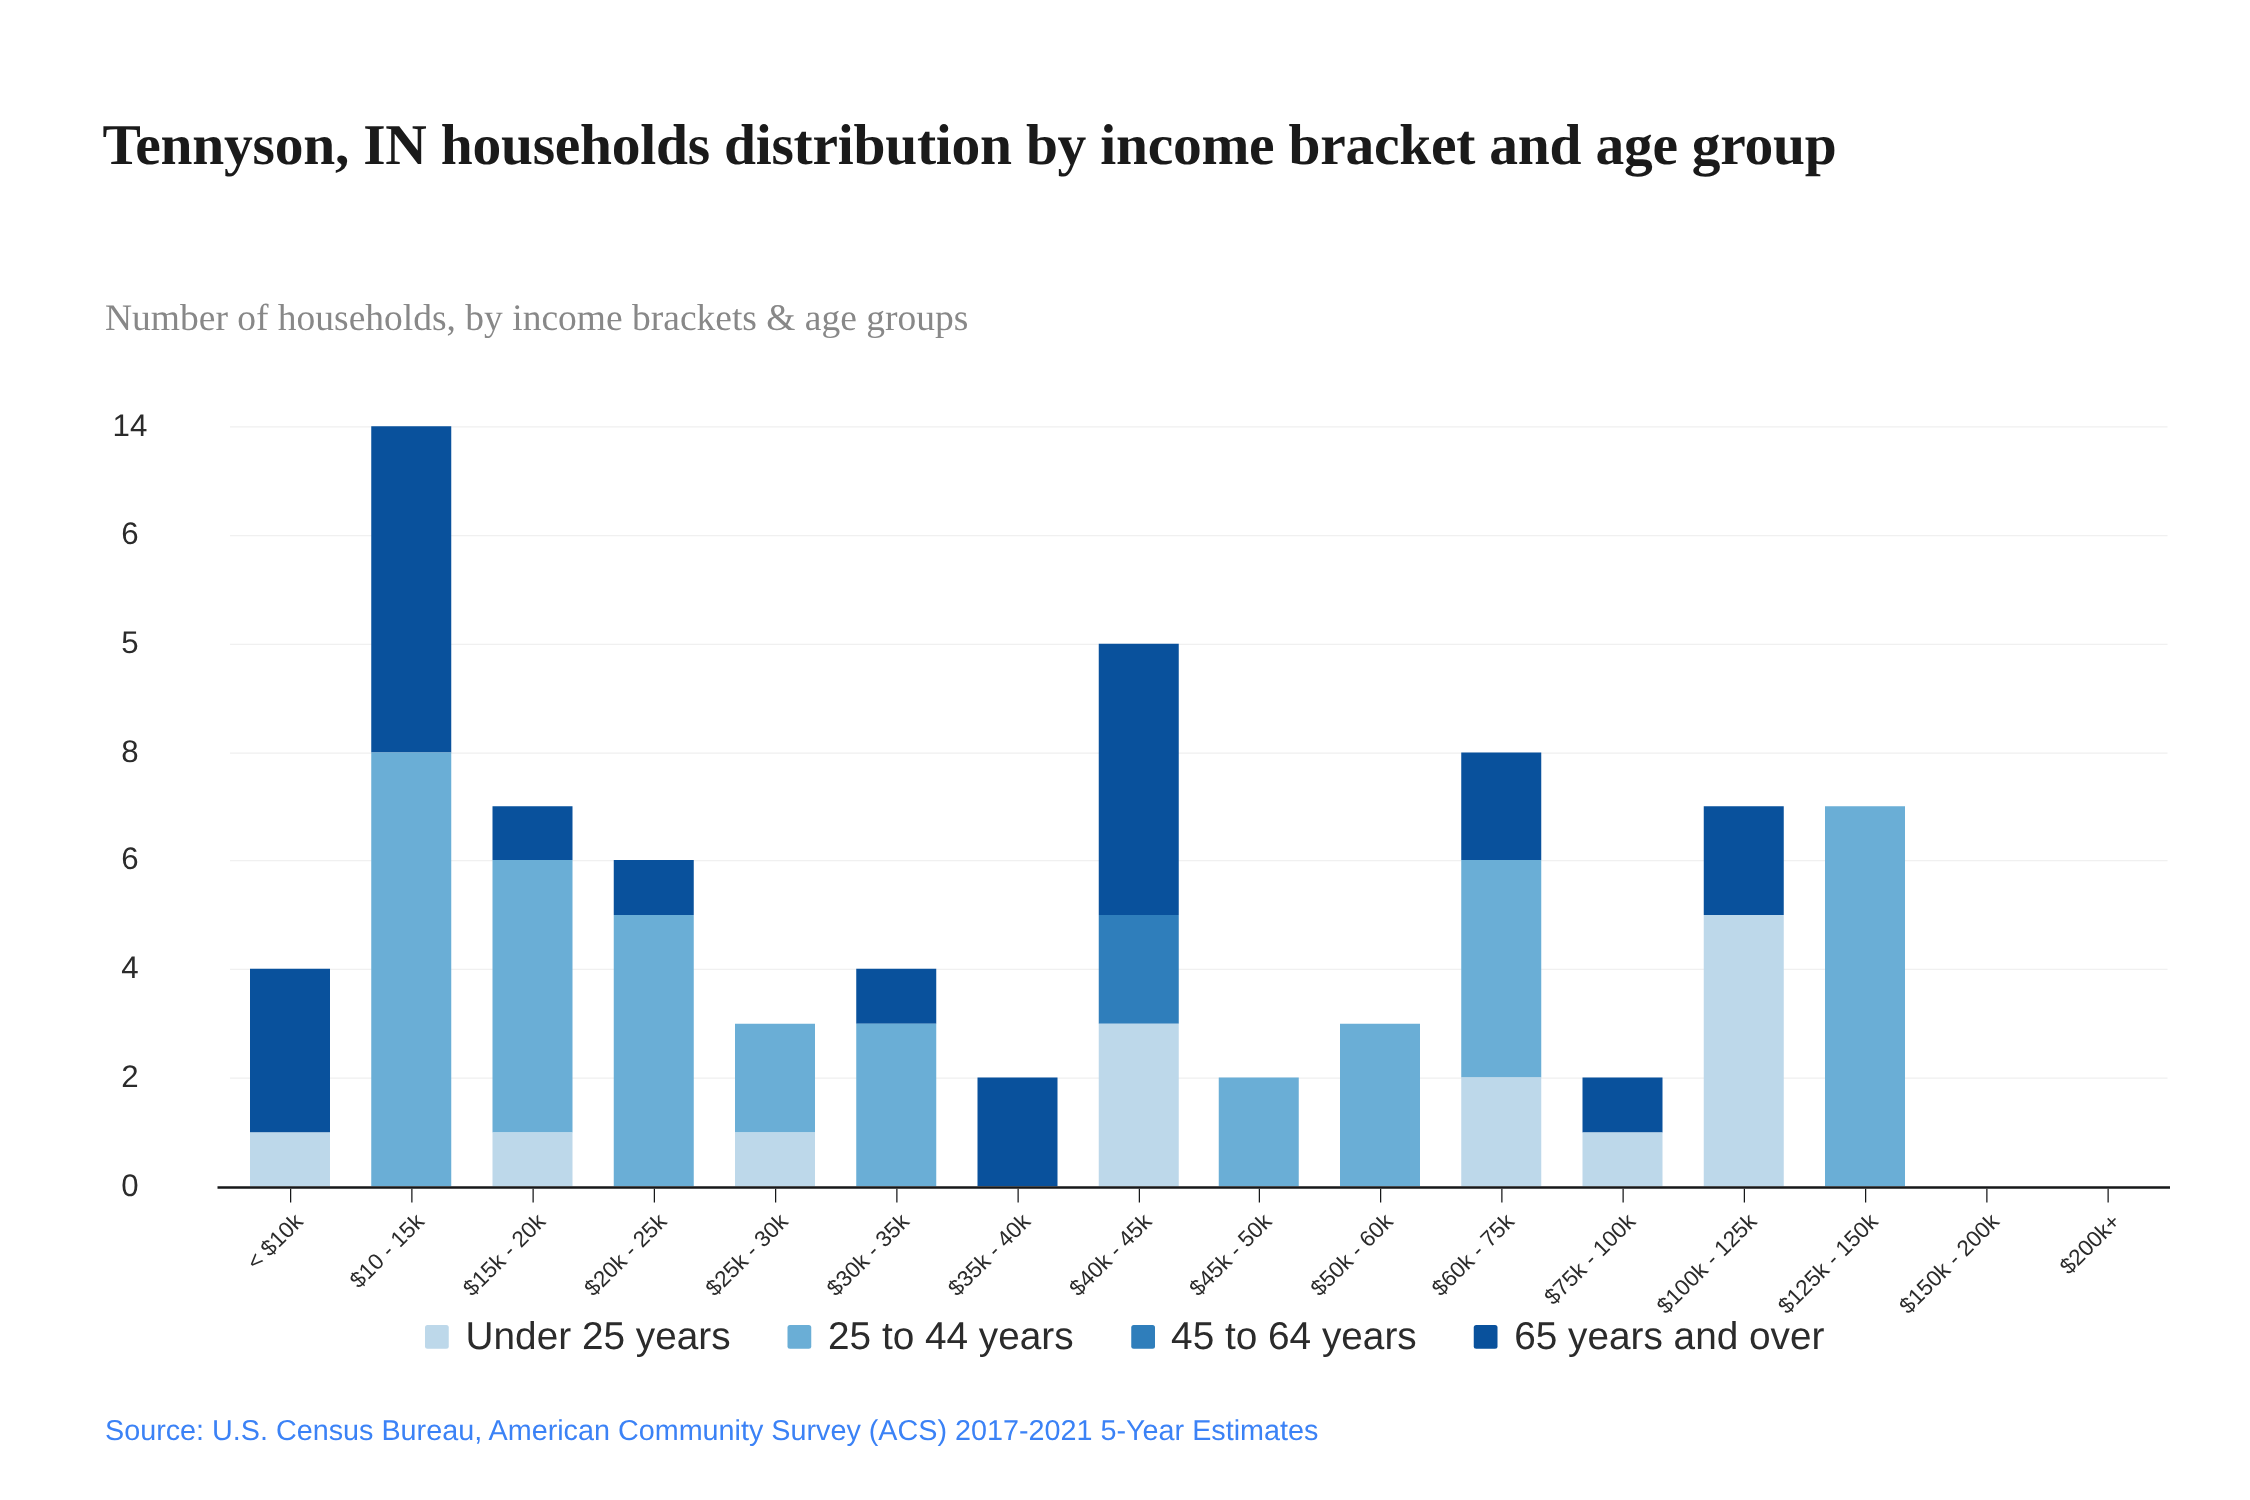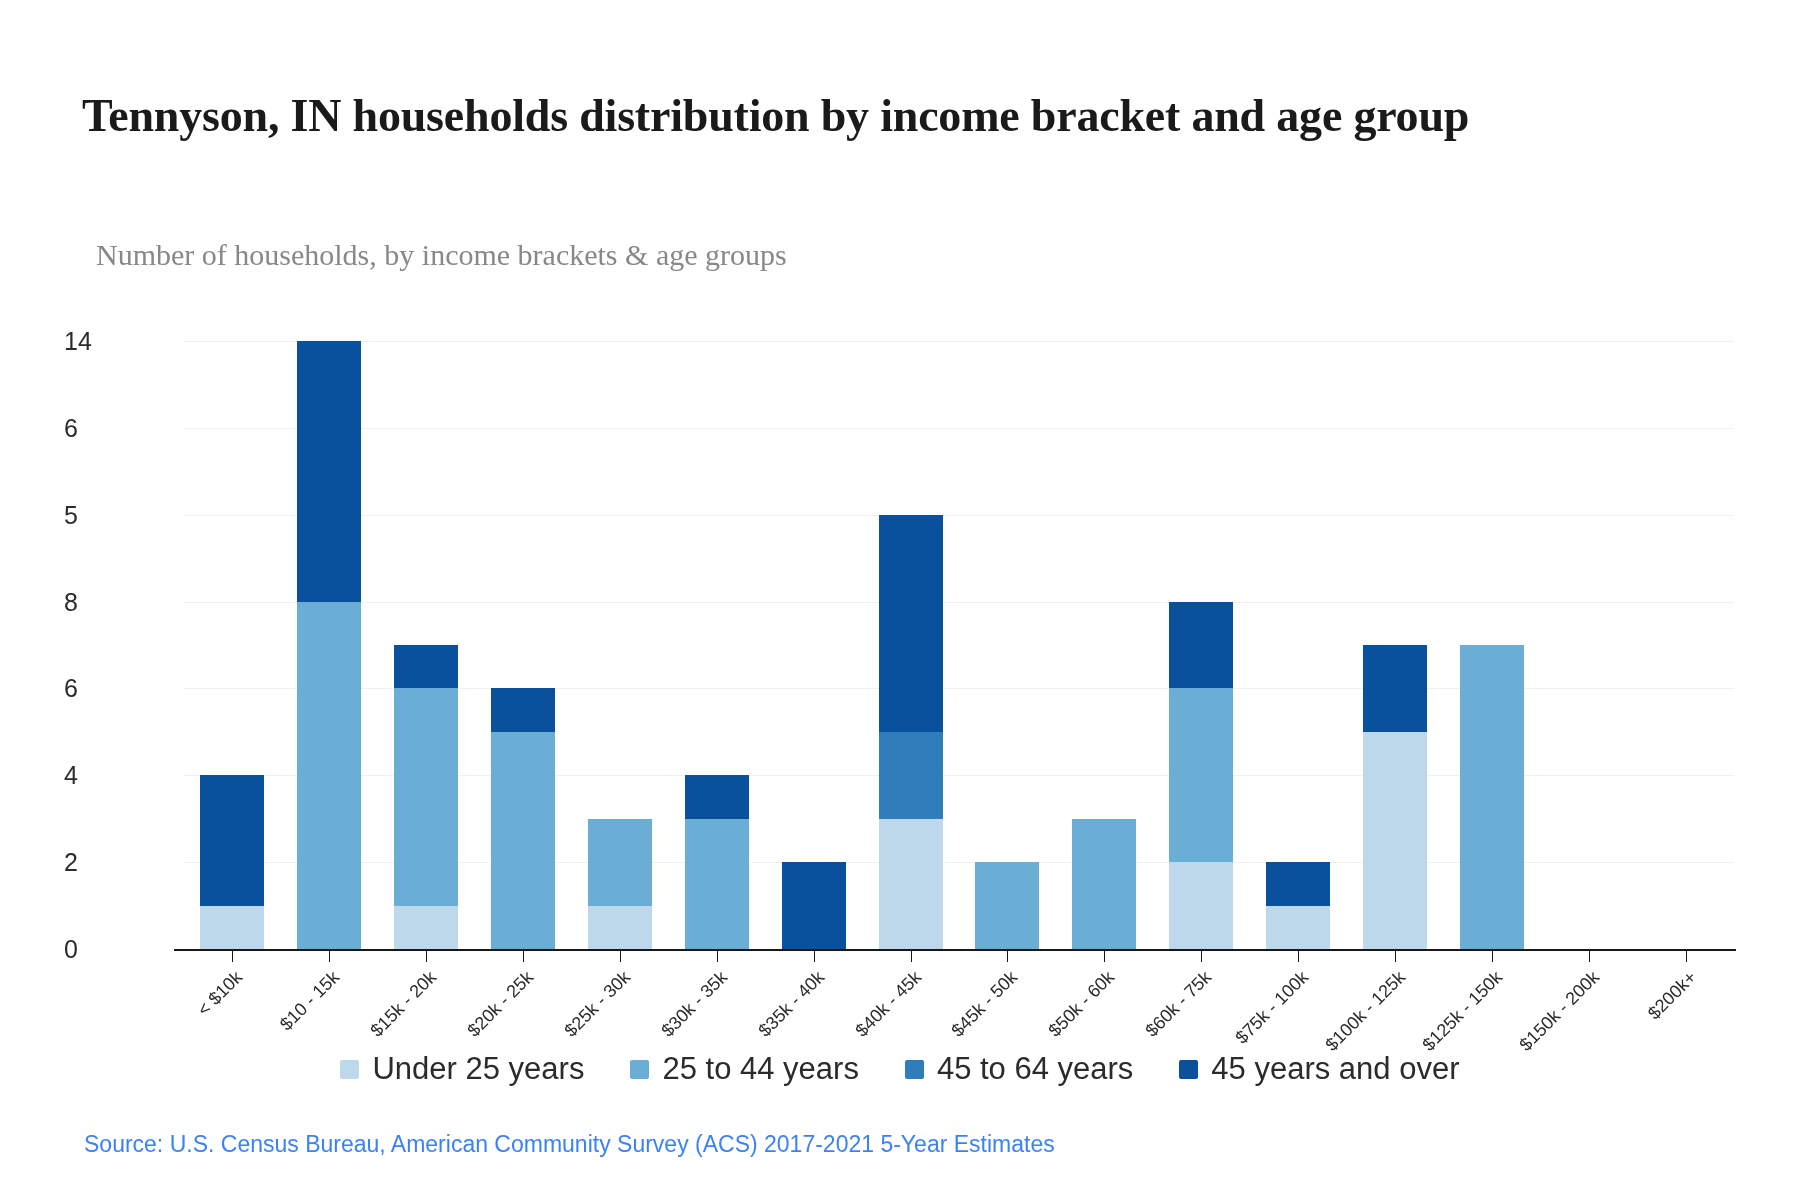--- a/index.html
+++ b/index.html
@@ -1,28 +1,28 @@
 <!DOCTYPE html>
 <html><head>
 <meta charset="utf-8">
 <style>
   html,body{margin:0;padding:0;}
   body{width:1800px;height:1200px;background:#ffffff;font-family:"Liberation Sans",sans-serif;overflow:hidden;}
   .page{position:relative;width:1748px;height:1200px;margin-top:39px;}
 
   .title{position:absolute;left:82px;top:48px;width:1560px;font-family:"Liberation Serif",serif;
          font-weight:700;font-size:46px;line-height:1.28;color:#1a1a1a;letter-spacing:-0.2px;}
-  .subtitle{position:absolute;left:96px;top:198px;width:1400px;font-family:"Liberation Serif",serif;
+  .subtitle{position:absolute;left:84px;top:198px;width:1400px;font-family:"Liberation Serif",serif;
             font-size:30px;color:#888888;line-height:1.2;}
 
   
   .plot{position:absolute;left:184px;top:302px;width:1550px;height:608px;}
   .gridline{position:absolute;left:0;width:100%;height:1px;background:#f0f0f0;}
   .axis-line{position:absolute;left:-10px;top:608px;width:1562px;height:2px;background:#17181a;}
-  .ytick{position:absolute;right:1590px;width:80px;text-align:left;font-size:25px;color:#2b2b2b;
+  .ytick{position:absolute;right:1590px;width:80px;text-align:center;font-size:25px;color:#2b2b2b;
          transform:translateY(-50%);white-space:nowrap;}
 
   .bars{position:absolute;left:0;top:0;width:100%;height:608px;display:flex;align-items:flex-end;}
   .bcol{flex:1;height:100%;display:flex;flex-direction:column;justify-content:flex-end;align-items:center;position:relative;}
   .bar{width:66%;display:flex;flex-direction:column-reverse;}
   .seg{width:100%;}
 
   .xticks{position:absolute;left:0;top:610px;width:100%;display:flex;}
   .xtcol{flex:1;position:relative;height:14px;}
   .xtmark{position:absolute;left:50%;top:0;width:1px;height:11px;background:#17181a;}
@@ -233,18 +233,18 @@
       <div class="legend-item">
         <span class="swatch" style="background: rgb(106, 174, 214);"></span>
         <span class="legend-label">25 to 44 years</span>
       </div>
       <div class="legend-item">
         <span class="swatch" style="background: rgb(47, 126, 187);"></span>
         <span class="legend-label">45 to 64 years</span>
       </div>
       <div class="legend-item">
         <span class="swatch" style="background: rgb(9, 81, 156);"></span>
-        <span class="legend-label">45 years and over</span>
+        <span class="legend-label">65 years and over</span>
       </div>
     </div>
 
   <div class="source">Source: U.S. Census Bureau, American Community Survey (ACS) 2017-2021 5-Year Estimates</div>
 </div>
 
 </body></html>

